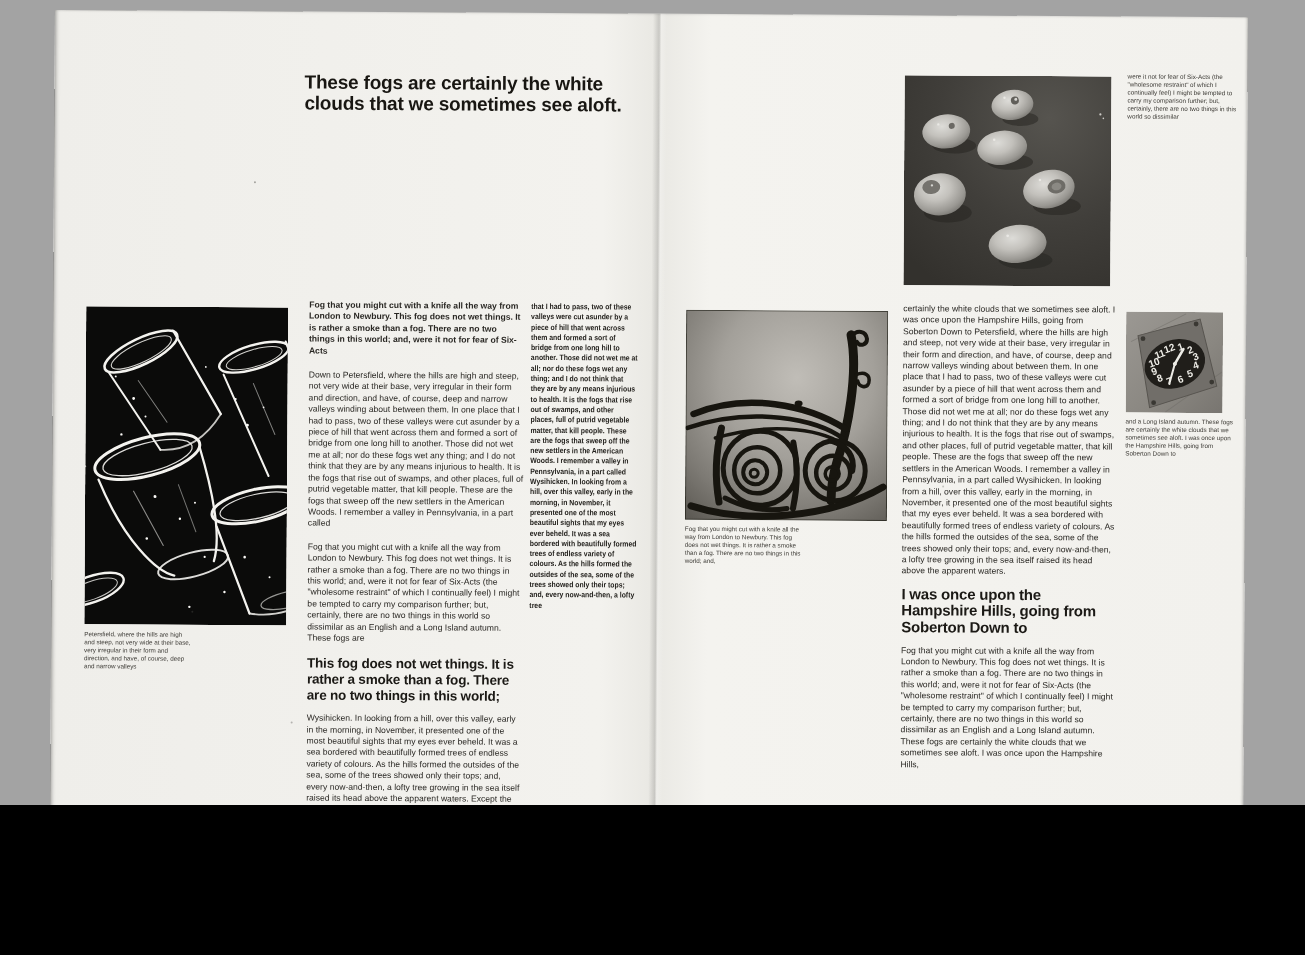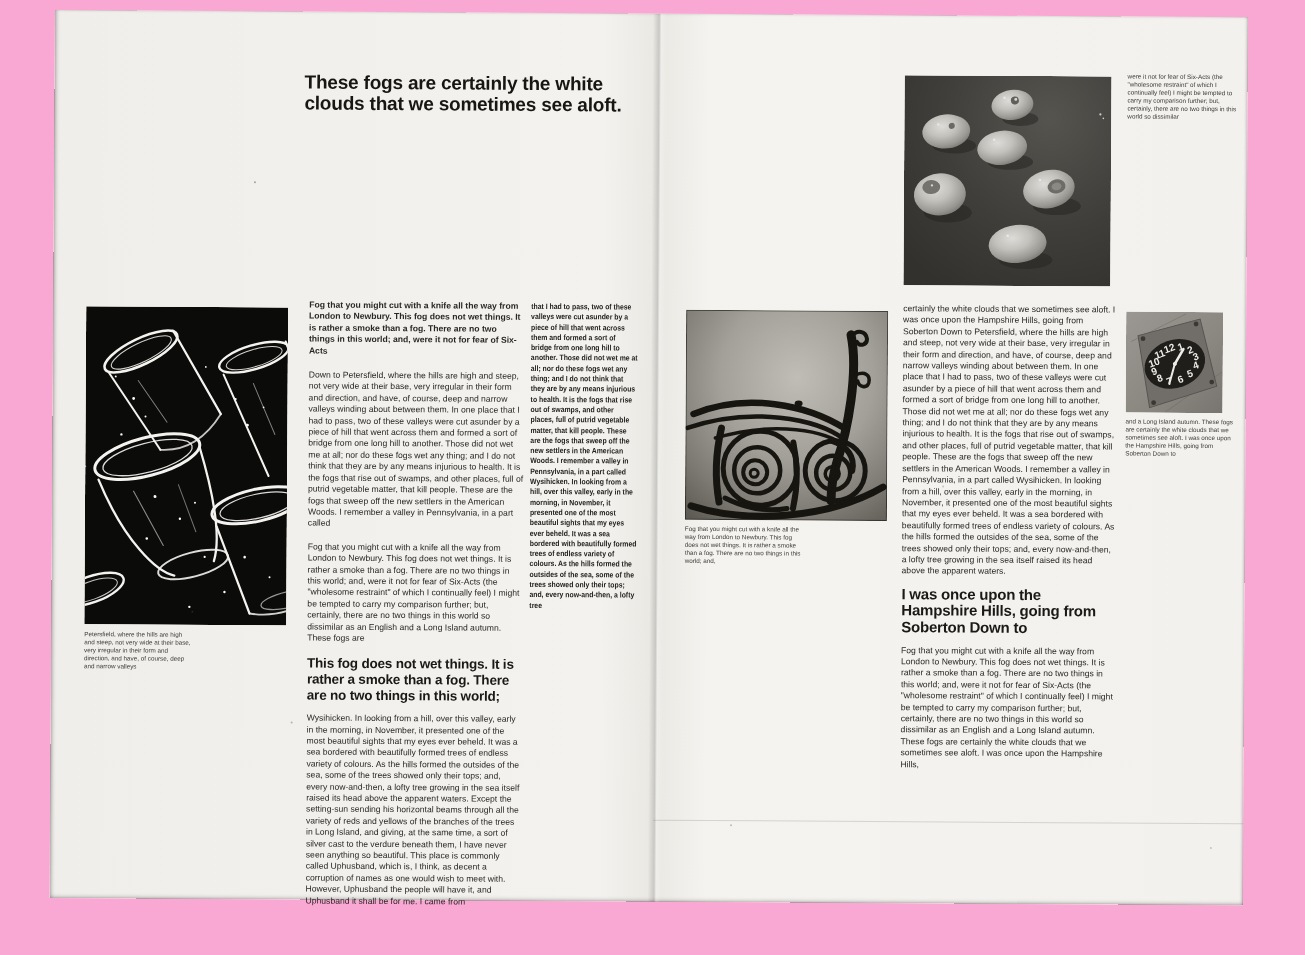--- a/index.html
+++ b/index.html
@@ -1,17 +1,17 @@
 <!DOCTYPE html>
 <html><head>
 <meta charset="utf-8">
 <style>
   html,body{margin:0;padding:0;background:#000;}
   body{font-family:"Liberation Sans", sans-serif; -webkit-font-smoothing:antialiased;}
-  .scan{position:relative;width:1305px;height:955px;background:#f9a8d4;overflow:hidden;}
+  .scan{position:relative;width:1305px;height:805px;background:#a3a3a3;overflow:hidden;}
   .spread{
     position:absolute;left:55px;top:10px;width:1193px;height:888px;
     background:linear-gradient(90deg,#efeeea 0%,#f3f2ee 46%,#e9e8e3 50.5%,#f4f3ef 55%,#f2f1ed 100%);
     transform:rotate(0.35deg);transform-origin:0 0;
     box-shadow:inset 3px 0 4px -2px rgba(0,0,0,.35), inset -2px 0 3px -1px rgba(0,0,0,.2), inset 0 -3px 4px -2px rgba(0,0,0,.25);
   }
   .fold{position:absolute;left:598px;top:0;width:14px;height:100%;
     background:linear-gradient(90deg,rgba(0,0,0,0) 0%,rgba(0,0,0,.14) 45%,rgba(255,255,255,.25) 60%,rgba(0,0,0,0) 100%);}
   .crease{position:absolute;left:603px;top:806px;width:590px;height:1px;background:rgba(120,118,112,.25);}
   .headline{position:absolute;left:250px;top:61px;width:340px;margin:0;

